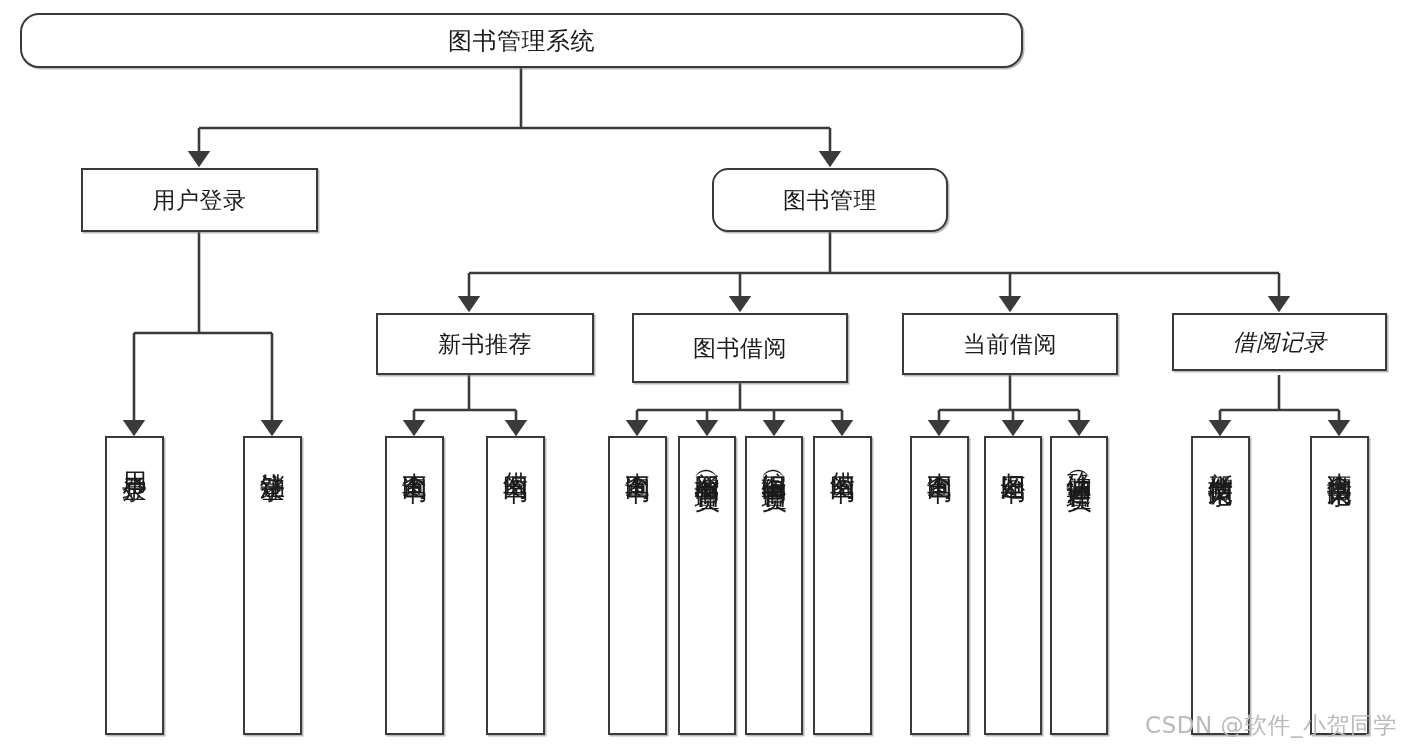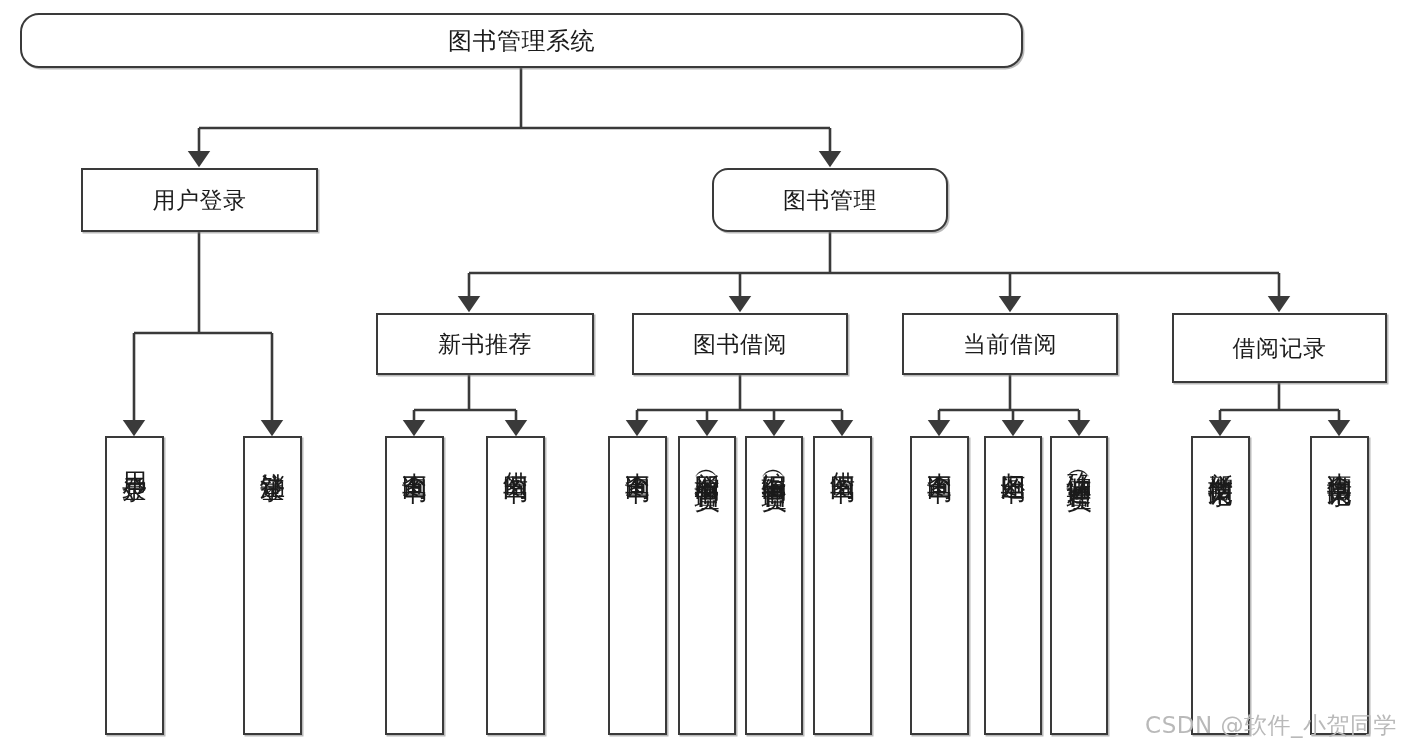--- a/index.html
+++ b/index.html
@@ -114,27 +114,27 @@
   <div class="node horiz" style="left:81px;top:168px;width:237px;height:64px;">
     <span class="label">用户登录</span>
   </div>
   <div class="node horiz" style="left:712px;top:168px;width:236px;height:64px;border-radius:16px;">
     <span class="label">图书管理</span>
   </div>
 
   <div class="node horiz" style="left:376px;top:313px;width:218px;height:62px;">
     <span class="label">新书推荐</span>
   </div>
-  <div class="node horiz" style="left:632px;top:313px;width:216px;height:62px;">
+  <div class="node horiz" style="left:632px;top:313px;width:216px;height:70px;">
     <span class="label">图书借阅</span>
   </div>
   <div class="node horiz" style="left:902px;top:313px;width:216px;height:62px;text-align:right;">
     <span class="label">当前借阅</span>
   </div>
-  <div class="node horiz" style="left:1172px;top:313px;width:215px;height:70px;">
+  <div class="node horiz" style="left:1172px;top:313px;width:215px;height:58px;font-style:italic;">
     <span class="label">借阅记录</span>
   </div>
 
   <div class="node vert" style="left:105px;top:436px;width:59px;height:299px;">
     <span class="label">用户登录</span>
   </div>
   <div class="node vert" style="left:243px;top:436px;width:59px;height:299px;">
     <span class="label">注销登录</span>
   </div>
   <div class="node vert" style="left:385px;top:436px;width:59px;height:299px;">

